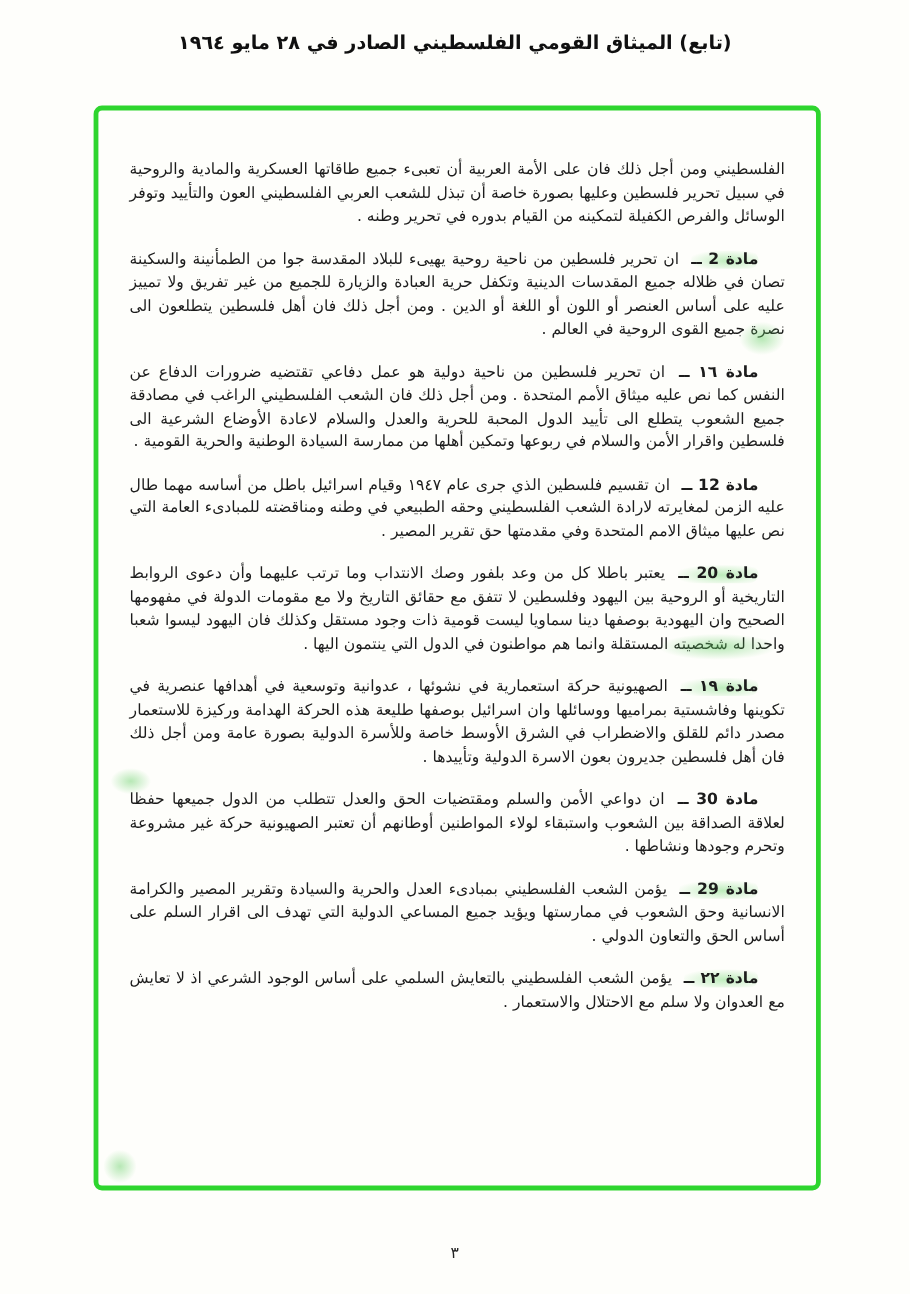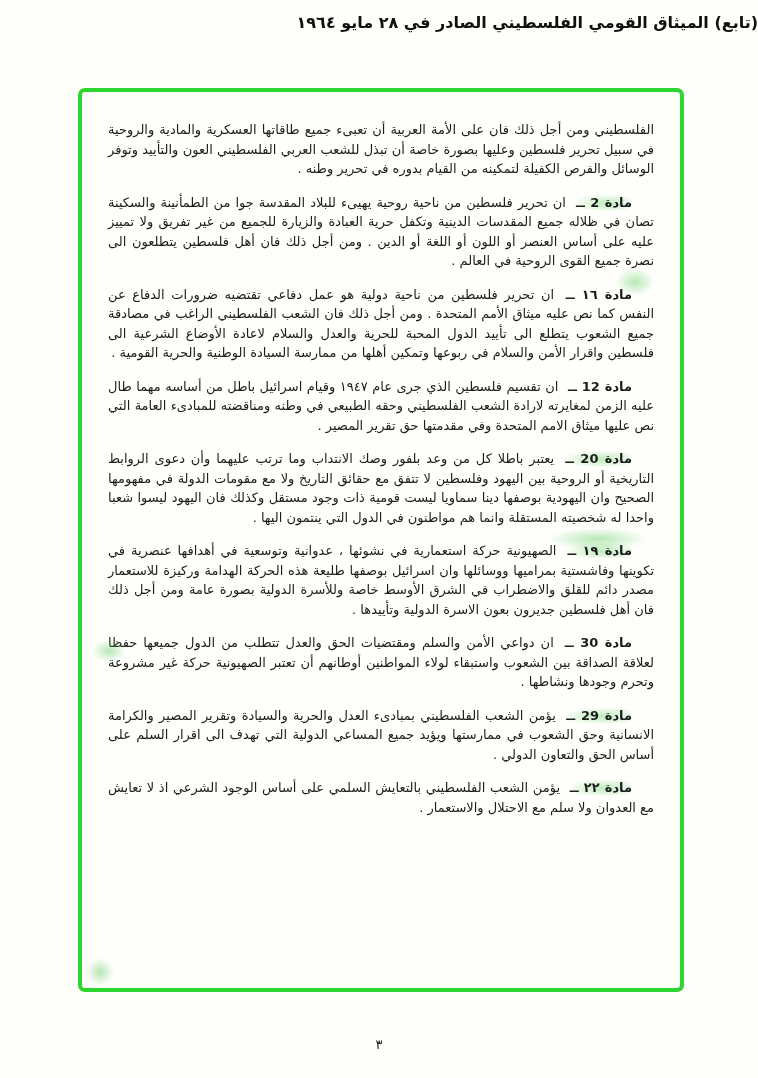--- a/index.html
+++ b/index.html
@@ -5,21 +5,21 @@
   html, body { margin: 0; padding: 0; background: #ffffff; }
   .page {
     position: relative;
     width: 758px;
     height: 1078px;
     margin: 0 auto;
     background: #fefefb;
     font-family: "DejaVu Sans", sans-serif;
     overflow: hidden;
   }
-  .header { padding-top: 13px; text-align: right; direction: rtl; }
+  .header { padding-top: 26px; text-align: center; direction: rtl; }
   .title {
     font-size: 16px;
     font-weight: bold;
     color: #101010;
     letter-spacing: 0.2px;
   }
   .subtitle {
     margin-top: 9px;
     font-size: 9px;
     color: #3a3a3a;
@@ -34,21 +34,21 @@
     border: 4px solid #2ed52e;
     border-radius: 7px;
     padding: 24px 26px 14px 26px;
     direction: rtl;
     text-align: justify;
     color: #1c1c1c;
     font-size: 13px;
     line-height: 19.5px;
     overflow: hidden;
   }
-  .para { margin: 4px 0 14px 0; }
+  .para { margin: 16px 0 14px 0; }
   .article { text-indent: 22px; }
   .label { font-weight: bold; margin-left: 5px; white-space: nowrap; }
   .hl {
     background: radial-gradient(ellipse at 55% 55%, rgba(110,215,110,0.45), rgba(110,215,110,0) 78%);
     border-radius: 10px;
   }
   .pageno {
     position: absolute;
     bottom: 26px;
     left: 0;

